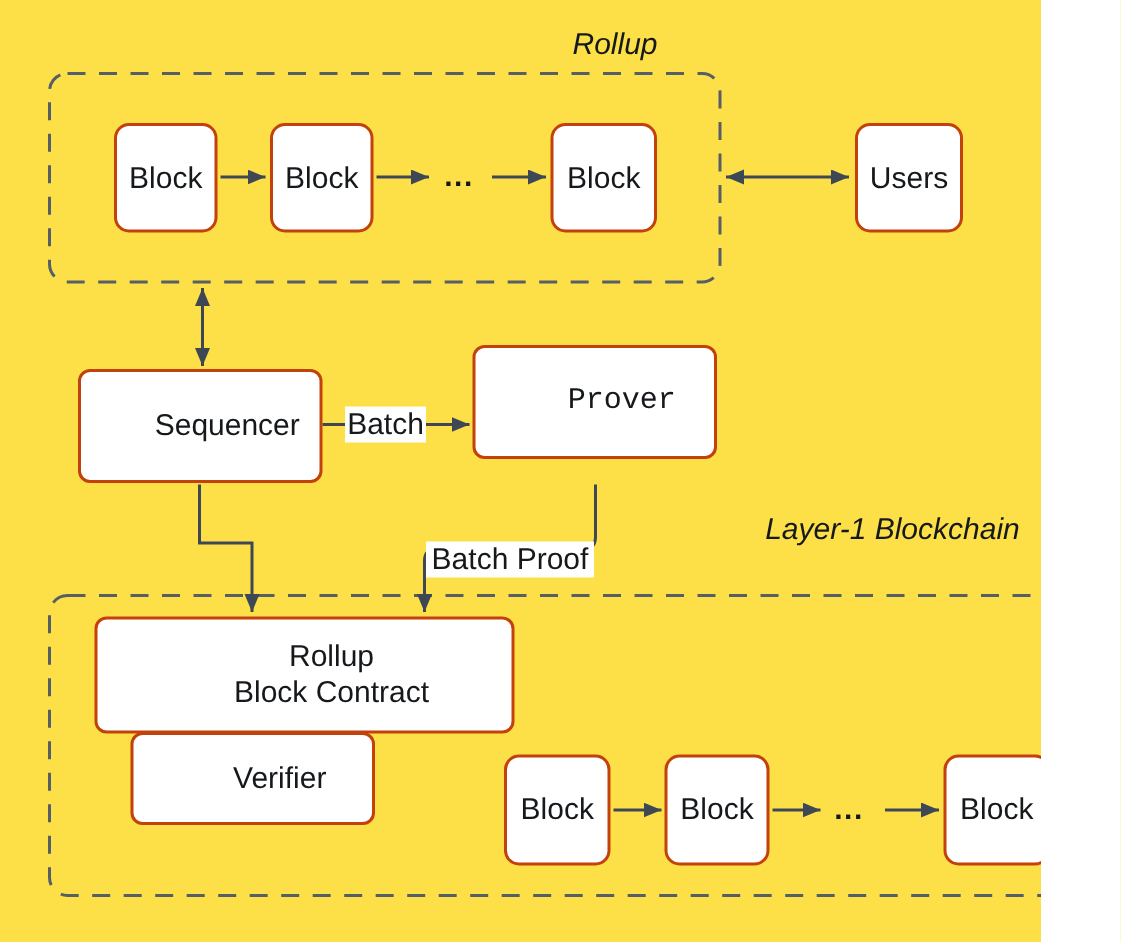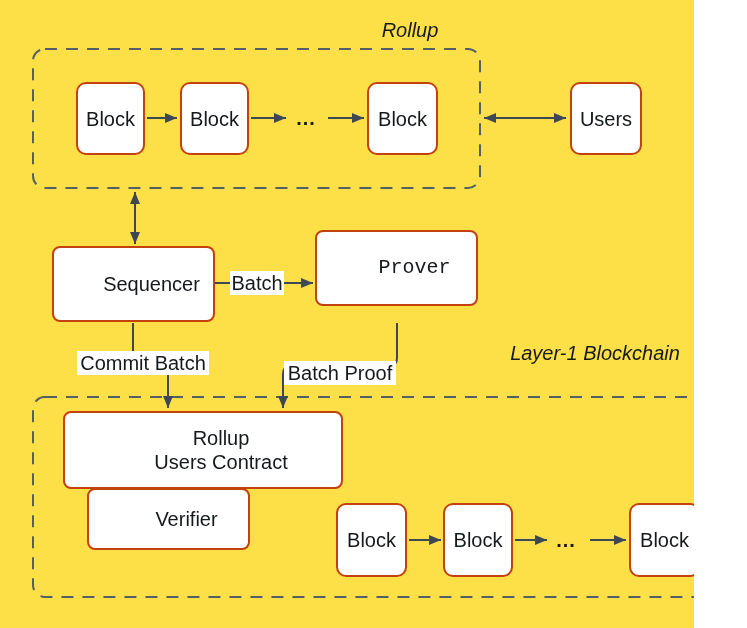--- a/index.html
+++ b/index.html
@@ -70,28 +70,27 @@
   <div class="node block" style="left:180px;top:82px;width:69px;height:73px;">Block</div>
   <div class="ellipsis" style="left:290px;top:105px;width:32px;height:26px;">...</div>
   <div class="node block" style="left:367px;top:82px;width:71px;height:73px;">Block</div>
 
   <div class="node block" style="left:570px;top:82px;width:72px;height:73px;">Users</div>
 
   <div class="node wide" style="left:52px;top:246px;width:163px;height:76px;">Sequencer</div>
   <div class="node wide" style="left:315px;top:230px;width:163px;height:76px;font-family:Liberation Mono, monospace;">Prover</div>
 
   <div class="edge-label" style="left:214px;top:271px;width:54px;height:24px;margin-left:16px;">Batch</div>
-  <div class="edge-label" style="left:77px;top:351px;width:132px;height:24px;">Commit Batch</div>
   <div class="edge-label" style="left:284px;top:361px;width:112px;height:24px;">Batch Proof</div>
 
   <div class="node wide" style="left:87px;top:488px;width:163px;height:62px;z-index:2;">Verifier</div>
   <div class="node wide two-line" style="left:63px;top:411px;width:280px;height:78px;z-index:3;">
     <div>
       <div>Rollup</div>
-      <div>Users Contract</div>
+      <div>Block Contract</div>
     </div>
   </div>
 
   <div class="node block" style="left:336px;top:503px;width:71px;height:74px;">Block</div>
   <div class="node block" style="left:443px;top:503px;width:70px;height:74px;">Block</div>
   <div class="ellipsis" style="left:550px;top:527px;width:32px;height:26px;">...</div>
   <div class="node block" style="left:629px;top:503px;width:71px;height:74px;">Block</div>
 
 </div>
 

